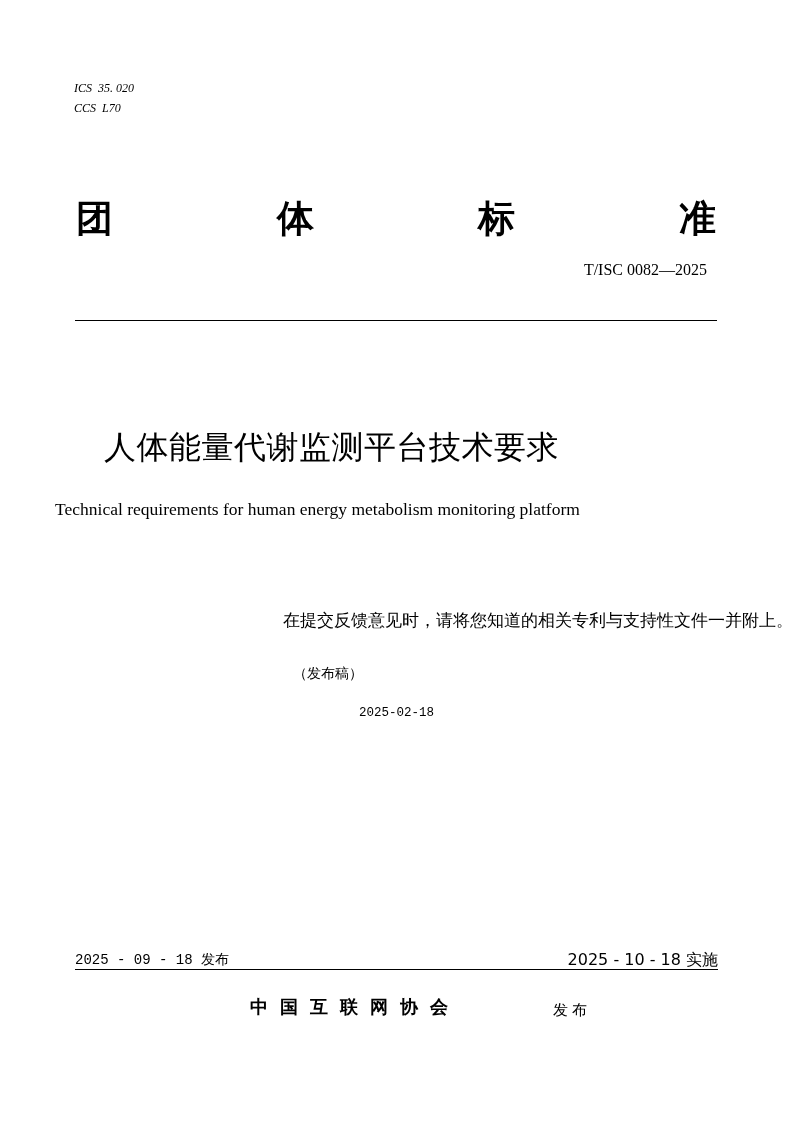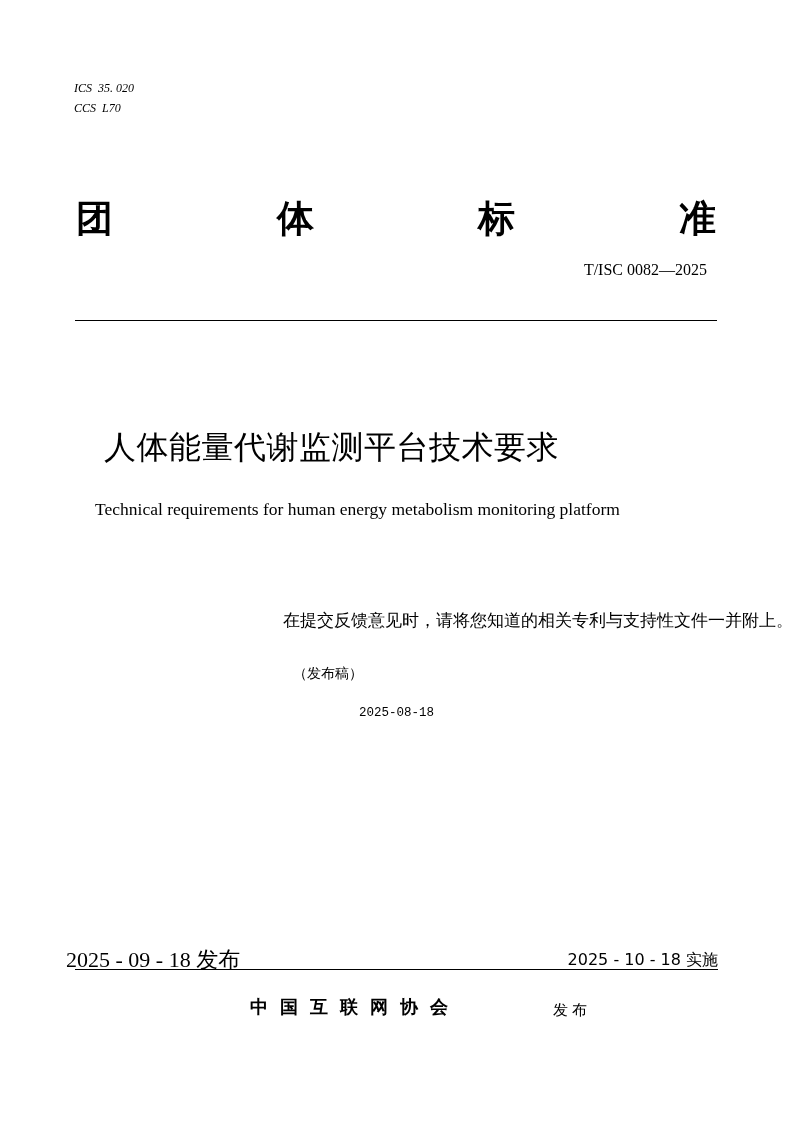--- a/index.html
+++ b/index.html
@@ -71,21 +71,20 @@
     }
 
     .title-en {
       left: 0;
       top: 497px;
       width: 635px;
       text-align: center;
       font-family: "Liberation Serif", serif;
       font-size: 17.5px;
       line-height: 24px;
-      margin-left: 40px;
     }
 
     .notice {
       left: 0;
       top: 608px;
       width: 793px;
       text-align: right;
       font-family: "DejaVu Serif", serif;
       font-size: 17px;
       line-height: 24px;
@@ -105,24 +104,24 @@
       left: 0;
       top: 704px;
       width: 793px;
       text-align: center;
       font-family: "Liberation Mono", monospace;
       font-size: 12.5px;
       line-height: 18px;
     }
 
     .publish-date {
-      left: 66px;
+      left: 75px;
       top: 949px;
-      font-family: Liberation Serif, serif;
-      font-size: 22px;
+      font-family: Liberation Mono, monospace;
+      font-size: 14px;
       line-height: 22px;
       white-space: nowrap;
     }
     .effective-date {
       right: 75px;
       top: 949px;
       font-family: "DejaVu Sans", sans-serif;
       font-size: 16px;
       line-height: 22px;
       white-space: nowrap;
@@ -177,21 +176,21 @@
 <div class="abs rule-top"></div>
 
 <div class="abs title-cn">人体能量代谢监测平台技术要求</div>
 
 <div class="abs title-en">Technical requirements for human energy metabolism monitoring platform</div>
 
 <div class="abs notice">在提交反馈意见时，请将您知道的相关专利与支持性文件一并附上。</div>
 
 <div class="abs draft-label">（发布稿）</div>
 
-<div class="abs draft-date">2025-08-18</div>
+<div class="abs draft-date">2025-02-18</div>
 
 <div class="abs publish-date">2025 - 09 - 18 发布</div>
 <div class="abs effective-date">2025 - 10 - 18 实施</div>
 
 <div class="abs rule-bottom"></div>
 
 <div class="abs publisher">中国互联网协会</div>
 <div class="abs publisher-suffix">发布</div>
 
 </body></html>

